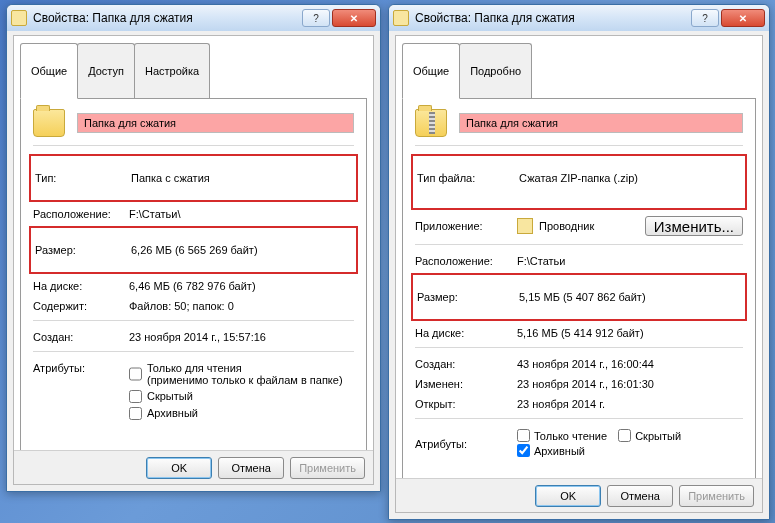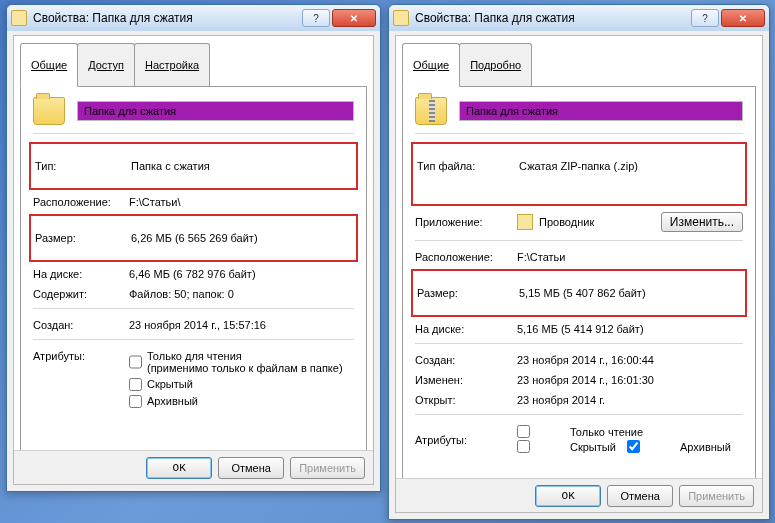--- a/index.html
+++ b/index.html
@@ -61,30 +61,29 @@
     left: 6px; right: 6px; top: 30px; bottom: 6px;
     background: #fff;
     border: 1px solid #b8b8b8;
   }
   .tabstrip {
     display: flex;
     padding: 6px 6px 0 6px;
     background: #fff;
   }
   .tab {
-    padding: 15px 10px;
+    padding: 21px 10px;
     border: 1px solid #9a9a9a;
     border-bottom: none;
     background: #f0f0f0;
     margin-right: -1px;
     border-radius: 3px 3px 0 0;
     position: relative;
     top: 1px;
     font-size: 11px;
-    text-decoration: underline;
   }
   .tab.active {
     background: #fff;
     z-index: 2;
     border-bottom: 1px solid #fff;
   }
   .tabpage {
     margin: 0 6px 6px 6px;
     border: 1px solid #9a9a9a;
     padding: 10px 12px;
@@ -120,21 +119,21 @@
     position: absolute;
     left: 13px; top: 2px;
     width: 6px; height: 22px;
     background: repeating-linear-gradient(to bottom, #888 0, #888 2px, #ddd 2px, #ddd 4px);
   }
   .namebox {
     flex: 1;
     border: 1px solid #bbb;
     padding: 3px 6px;
     height: 20px;
-    background: #a21caf;
+    background: #fca5a5;
   }
   .cb { display: flex; margin-bottom: 4px; }
   .cb input { margin: 0 5px 0 0; }
   .btnbar {
     position: absolute;
     left: 0; right: 0; bottom: 0;
     height: 34px;
     background: #f0f0f0;
     border-top: 1px solid #d0d0d0;
     display: flex;
@@ -147,35 +146,35 @@
     min-width: 66px;
     height: 22px;
     border: 1px solid #8a8a8a;
     border-radius: 3px;
     background: linear-gradient(to bottom, #fdfdfd, #e4e4e4);
     font-size: 11px;
     display: flex; align-items: center; justify-content: center;
     padding: 0 8px;
   }
   .btn.disabled { color: #999; }
-  .btn.default { border: 1px solid #3c7fb1; box-shadow: 0 0 0 1px #8cc6f0 inset; font-family: Liberation Mono, monospace; }
+  .btn.default { border: 1px solid #3c7fb1; box-shadow: 0 0 0 1px #8cc6f0 inset; }
   .smallbtn {
     height: 20px; border: 1px solid #8a8a8a; border-radius: 3px;
     background: linear-gradient(to bottom, #fdfdfd, #e4e4e4);
-    font-size: 12px; padding: 0 8px;
+    font-size: 15px; padding: 0 8px;
     display: inline-flex; align-items: center;
   }
   .appicon {
     width: 16px; height: 16px;
     background: #f8e6a0;
     border: 1px solid #c9a93b;
     margin-right: 6px;
   }
   .w2 .row .lbl { width: 102px; }
-  .inlinecb { display: inline-flex; align-items: center; margin-right: 8px; gap: 36px; }
+  .inlinecb { display: inline-flex; align-items: center; margin-right: 8px; }
   .inlinecb input { margin: 0 4px 0 0; }
 </style>
 </head>
 <body>
 
 <div class="window win1">
   <div class="titlebar">
     <div class="ticon"></div>
     <div class="title">Свойства: Папка для сжатия</div>
     <div class="tbtn">?</div>
@@ -264,21 +263,21 @@
       <div class="tab active">Общие</div>
       <div class="tab">Подробно</div>
     </div>
     <div class="tabpage">
       <div class="row">
         <div class="foldericon zipicon"></div>
         <div class="namebox">Папка для сжатия</div>
       </div>
       <hr class="hr">
       <div class="redbox">
-        <div class="row" style="margin-bottom:16px">
+        <div class="row" style="margin-bottom:8px">
           <div class="lbl">Тип файла:</div>
           <div class="val">Сжатая ZIP-папка (.zip)</div>
         </div>
       </div>
       <div class="row">
         <div class="lbl">Приложение:</div>
         <div class="val" style="display:flex;align-items:center">
           <span class="appicon"></span>
           <span style="flex:1">Проводник</span>
           <span class="smallbtn">Изменить...</span>
@@ -295,21 +294,21 @@
           <div class="val">5,15 МБ (5 407 862 байт)</div>
         </div>
       </div>
       <div class="row">
         <div class="lbl">На диске:</div>
         <div class="val">5,16 МБ (5 414 912 байт)</div>
       </div>
       <hr class="hr">
       <div class="row">
         <div class="lbl">Создан:</div>
-        <div class="val">23 ноября 2014 г., 16:00:44</div>
+        <div class="val">43 ноября 2014 г., 16:00:44</div>
       </div>
       <div class="row">
         <div class="lbl">Изменен:</div>
         <div class="val">23 ноября 2014 г., 16:01:30</div>
       </div>
       <div class="row">
         <div class="lbl">Открыт:</div>
         <div class="val">23 ноября 2014 г.</div>
       </div>
       <hr class="hr">

